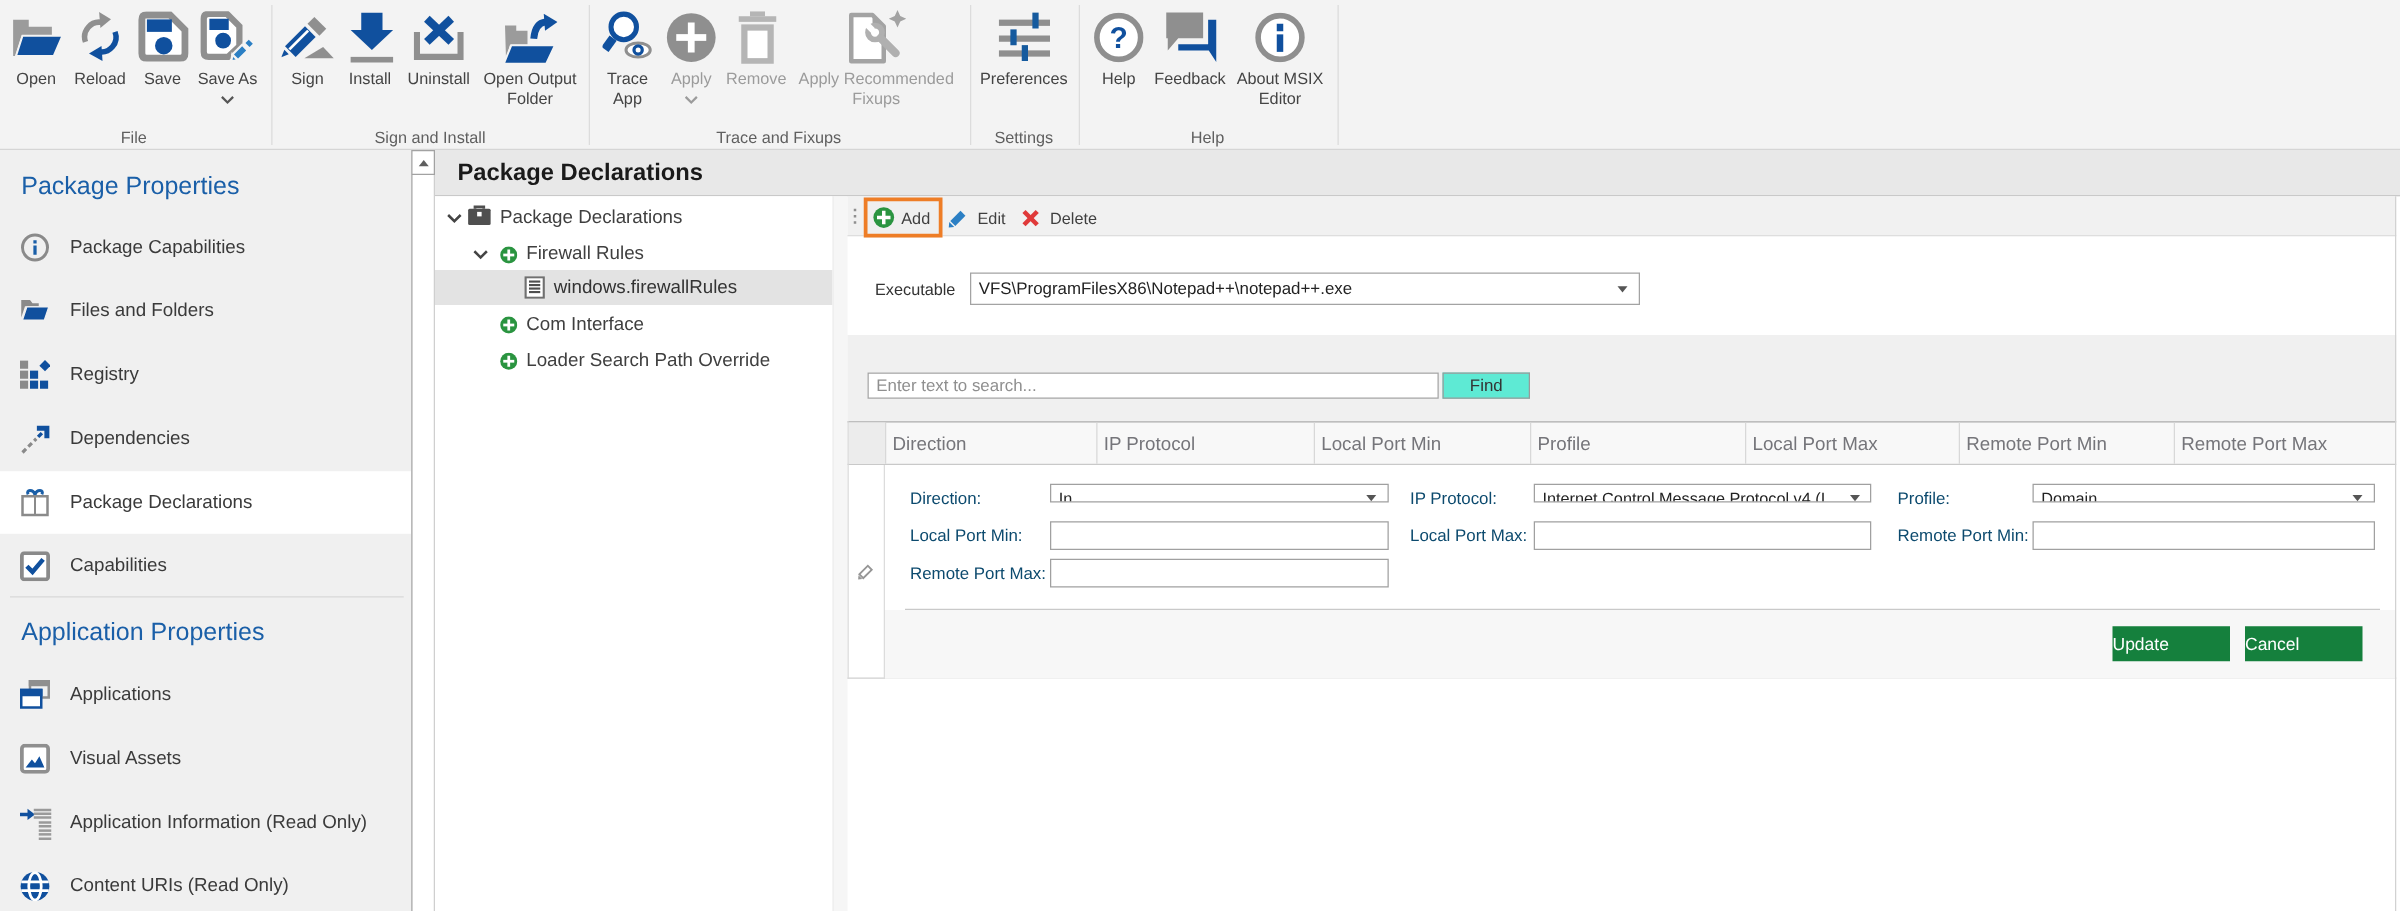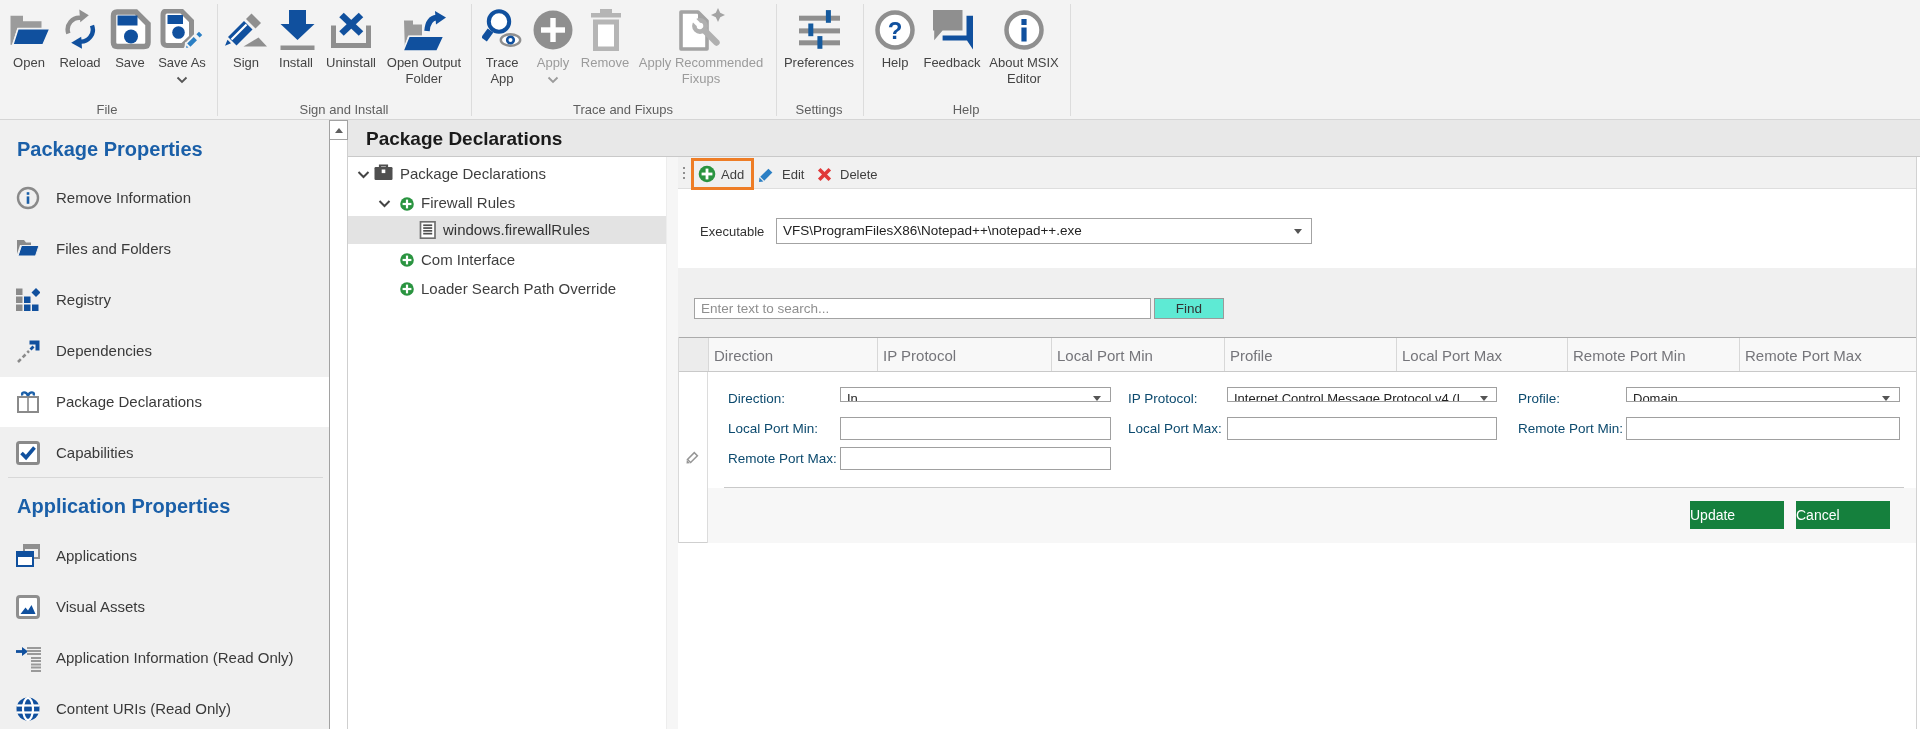--- a/index.html
+++ b/index.html
@@ -7,21 +7,21 @@
 body{font-family:"Liberation Sans",sans-serif;background:#fff;position:relative;font-size:13px;color:#444}
 .a{position:absolute}
 
 #ribbon{left:0;top:0;width:1920px;height:120px;background:#f3f3f3;border-bottom:1px solid #d5d5d5}
 .gsep{top:4px;height:112px;width:1px;background:#dcdcdc}
 .glab{top:103px;height:14px;font-size:13px;color:#5f5f5f;text-align:center;line-height:14px}
 .rlb{top:55px;font-size:13px;color:#444;text-align:center;line-height:16px}
 .rlb.dis{color:#9b9b9b}
 
 #sidebar{left:0;top:120px;width:329px;height:609px;background:#f0f0f0}
-.shead{left:17px;font-size:20px;font-weight:bold;color:#1a5fa8}
+.shead{left:17px;font-size:20px;font-weight:normal;color:#1a5fa8}
 .sitem{left:56px;font-size:15px;color:#3a3a3a;line-height:20px}
 #selrow{left:0;top:377px;width:329px;height:50px;background:#fff}
 #ssep{left:8px;top:477px;width:315px;height:1px;background:#d8d8d8}
 
 #vsb{left:329px;top:120px;width:19px;height:609px;background:#fff;border-left:1px solid #a2a2a2;border-right:1px solid #cfcfcf}
 #vsbbtn{left:329px;top:120px;width:19px;height:20px;background:#fff;border:1px solid #a2a2a2}
 #vsbtri{left:335px;top:128px;width:0;height:0;border-left:4px solid transparent;border-right:4px solid transparent;border-bottom:5px solid #5f5f5f}
 
 #phead{left:348px;top:120px;width:1572px;height:37px;background:#e8e8e8;border-bottom:1px solid #c9c9c9}
 #ptitle{left:366px;top:128px;font-size:19px;font-weight:bold;color:#1a1a1a}
@@ -188,21 +188,21 @@
     <polyline points="1.5,1.5 6,6 10.5,1.5" stroke="#555" stroke-width="1.8" fill="none"></polyline>
   </svg>
 <svg class="a" style="left:547px;top:76px" width="12" height="8" viewBox="0 0 12 8">
     <polyline points="1.5,1.5 6,6 10.5,1.5" stroke="#9b9b9b" stroke-width="1.8" fill="none"></polyline>
   </svg>
 
 <div id="sidebar" class="a"></div>
 <div id="selrow" class="a"></div>
 <div id="ssep" class="a"></div>
 <div class="a shead" style="top:138px">Package Properties</div>
-<div class="a sitem" style="top:188px">Remove Information</div>
+<div class="a sitem" style="top:188px">Package Capabilities</div>
 <div class="a sitem" style="top:239px">Files and Folders</div>
 <div class="a sitem" style="top:290px">Registry</div>
 <div class="a sitem" style="top:341px">Dependencies</div>
 <div class="a sitem" style="top:392px">Package Declarations</div>
 <div class="a sitem" style="top:443px">Capabilities</div>
 <div class="a shead" style="top:495px">Application Properties</div>
 <div class="a sitem" style="top:546px">Applications</div>
 <div class="a sitem" style="top:597px">Visual Assets</div>
 <div class="a sitem" style="top:648px">Application Information (Read Only)</div>
 <div class="a sitem" style="top:699px">Content URIs (Read Only)</div>

